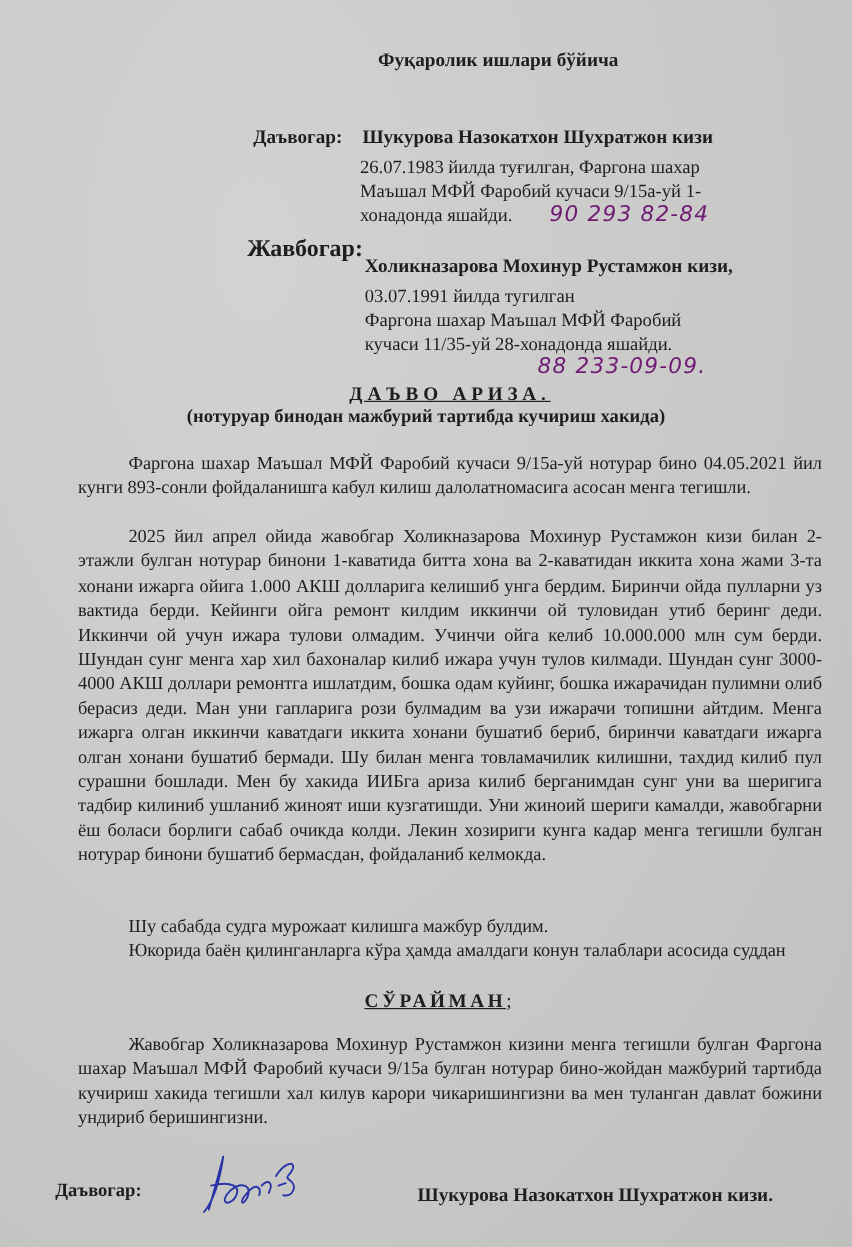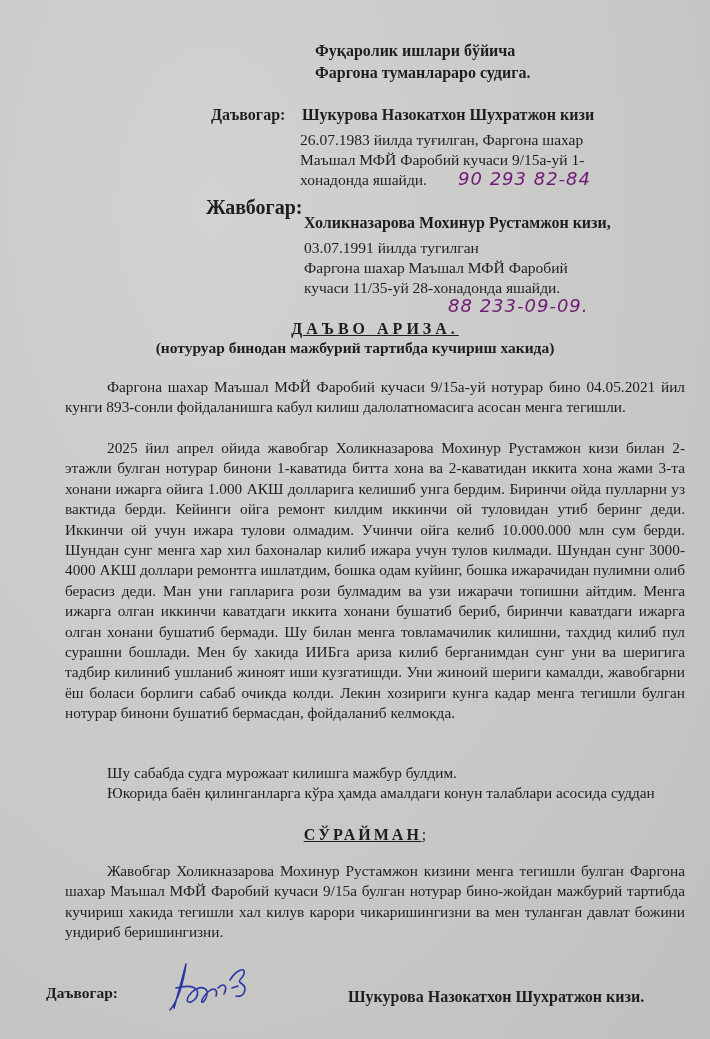--- a/index.html
+++ b/index.html
@@ -21,21 +21,20 @@
     font-size: 15.3px; line-height: 20.4px; text-align: justify;
   }
   .indent { text-indent: 42px; }
   .sig-scribble { position: absolute; left: 162px; top: 958px; width: 100px; height: 58px; }
 </style>
 </head>
 <body>
 
 <div class="abs bold" style="left:315px; top:40px; font-size:16px; line-height:22px;">
   <div>Фуқаролик ишлари бўйича</div>
-  <div>Фаргона туманлараро судига.</div>
 </div>
 
 <div class="abs bold" style="left:211px; top:106px; font-size:16px;">Даъвогар:</div>
 <div class="abs bold" style="left:302px; top:106px; font-size:16px;">Шукурова Назокатхон Шухратжон кизи</div>
 <div class="abs addr" style="left:300px; top:130px;">26.07.1983 йилда туғилган, Фаргона шахар</div>
 <div class="abs addr" style="left:300px; top:150px;">Маъшал МФЙ Фаробий кучаси 9/15а-уй  1-</div>
 <div class="abs addr" style="left:300px; top:170px;">хонадонда яшайди.</div>
 <div class="abs hw" style="left:458px; top:168px;">90 293 82-84</div>
 
 <div class="abs bold" style="left:206px; top:196px; font-size:20px;">Жавбогар:</div>

